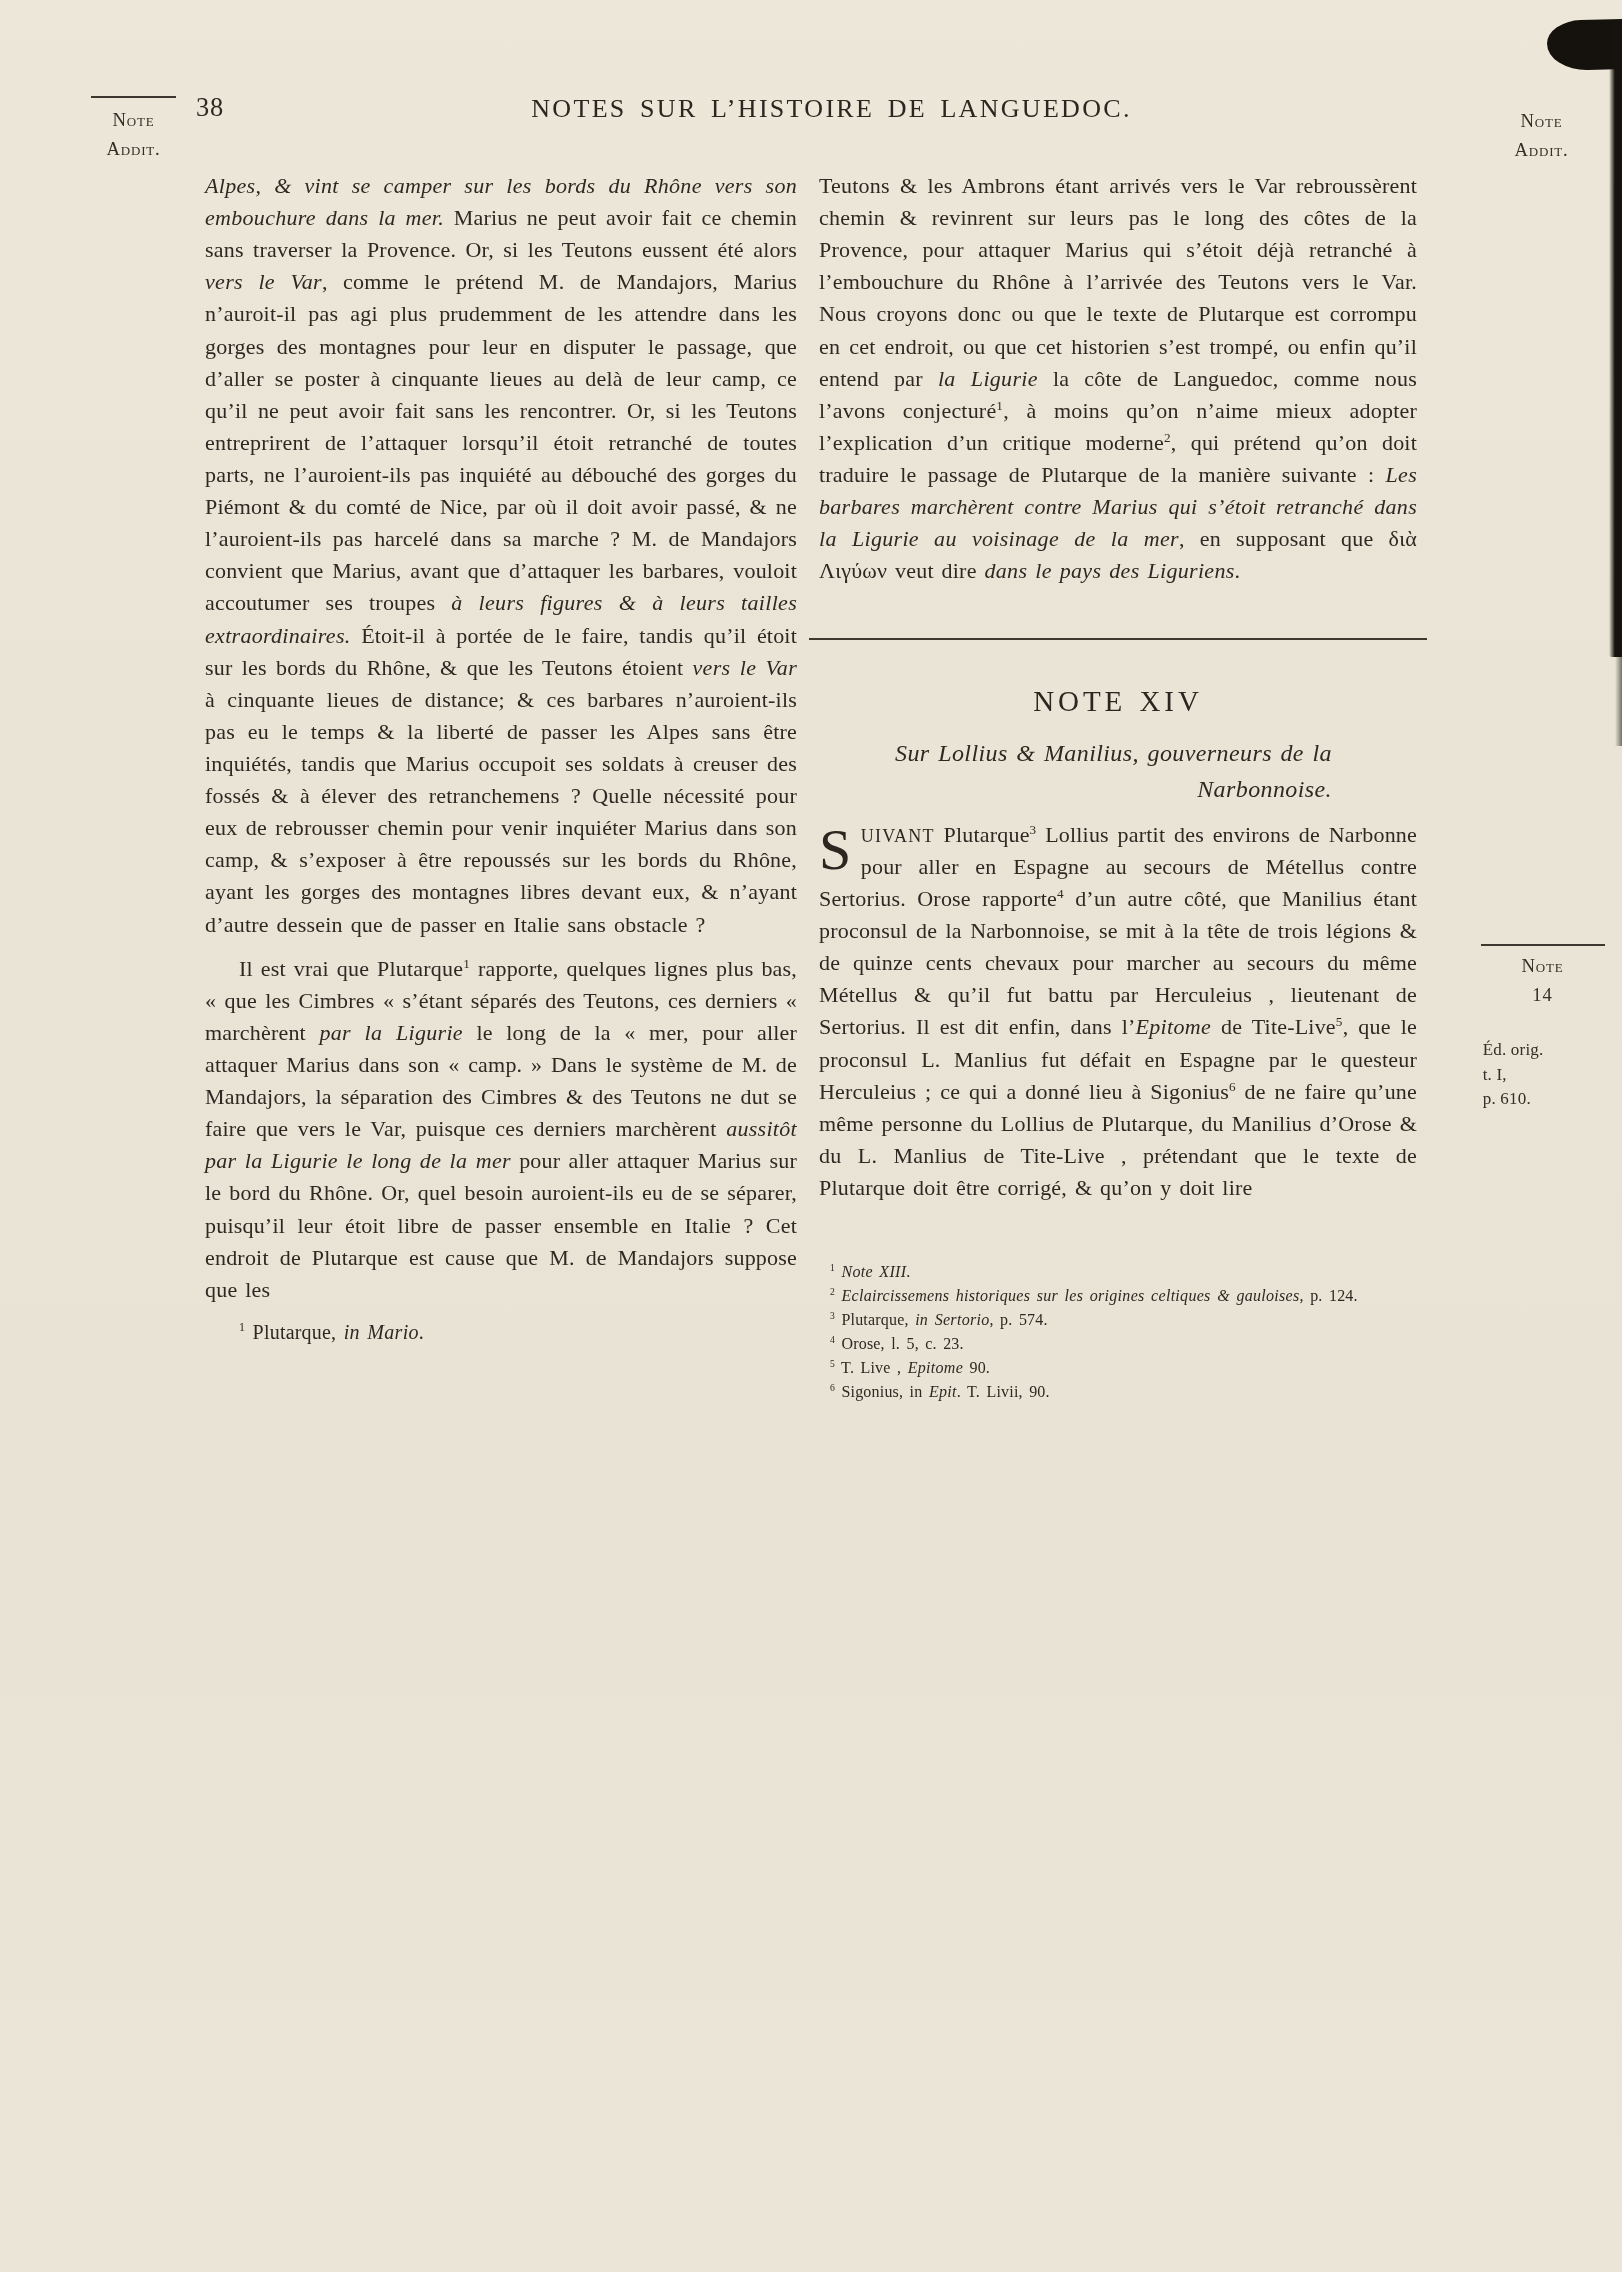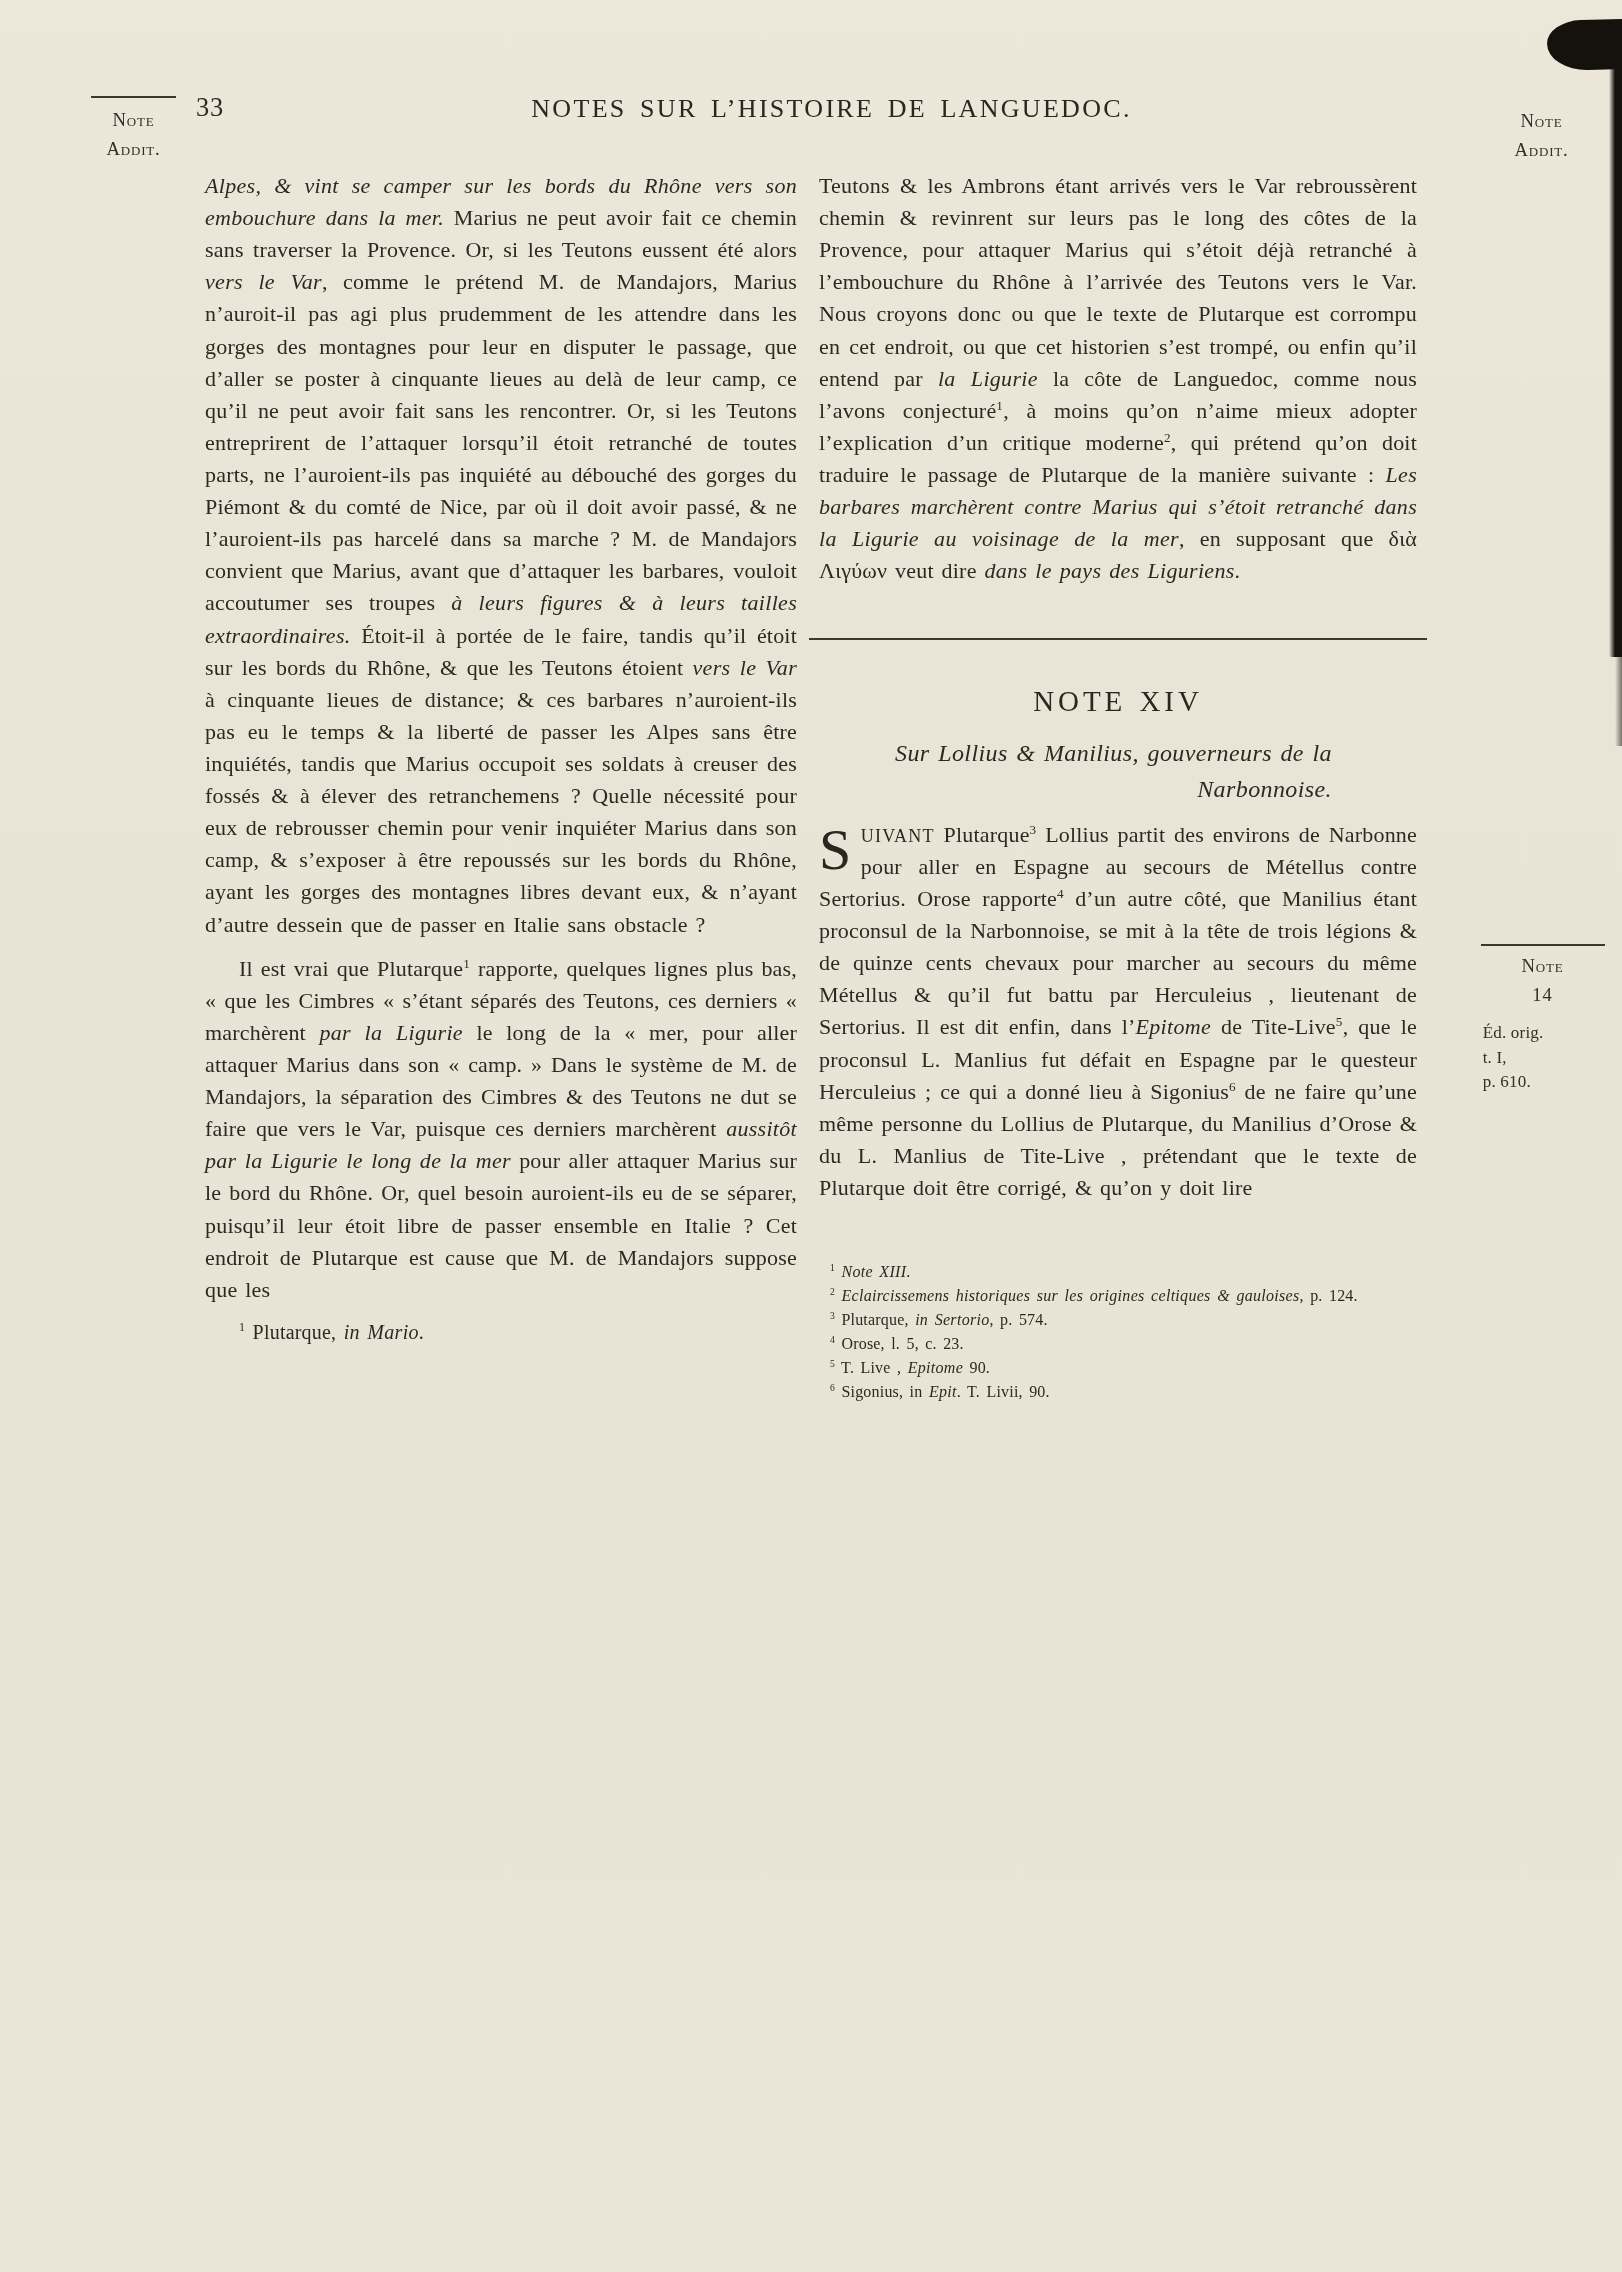--- a/index.html
+++ b/index.html
@@ -20,21 +20,21 @@
     font-size:26px;letter-spacing:2.3px;word-spacing:4.7px;color:#2b2720;}
   
   .margin-note{position:absolute;font-variant:small-caps;font-size:18.7px;letter-spacing:0.8px;
     line-height:1.55;color:#332f27;text-align:center;}
   .mn-left{left:84px;top:96px;width:99px;}
   .mn-left .mn-rule{border-top:2.3px solid #3c372f;width:85px;margin:0 auto 7.8px auto;}
   .mn-right-top{left:1483px;top:107px;width:117px;}
   .mn-right-mid{left:1478px;top:944px;width:129px;}
   .mn-right-mid .mn-rule{border-top:2.3px solid #3c372f;width:124px;margin:0 auto 6.2px auto;}
   .mn-ref{font-variant:normal;font-size:17px;letter-spacing:0.2px;line-height:1.45;text-align:left;
-    padding-left:4.7px;margin-top:11px;}
+    padding-left:4.7px;margin-top:28px;}
   
   .col{position:absolute;top:158px;font-size:22px;line-height:1.46;text-align:justify;
     word-spacing:0.10em;letter-spacing:0.2px;color:#2d2922;}
   .col-left{left:193px;width:616px;}
   .col-right{left:807px;width:622px;}
   .col p{margin:12px;}
   .indent{text-indent:34px;}
   i{letter-spacing:0.3px;}
   sup{font-size:0.60em;vertical-align:super;line-height:0;}
   
@@ -58,21 +58,21 @@
   .scan-blot{position:absolute;right:0;top:20px;width:75px;height:50px;background:#15110c;
     border-radius:45% 0 0 55%;transform:skewY(-1.5deg);}
   .scan-strip2{position:absolute;right:0;top:653px;width:7px;height:93px;
     background:linear-gradient(to left,rgba(22,18,13,.55),rgba(22,18,13,0));}
 </style>
 </head>
 <body>
 
 <div class="page">
 
-  <div class="pagenum">33</div>
+  <div class="pagenum">38</div>
   <div class="running-title">NOTES SUR L’HISTOIRE DE LANGUEDOC.</div>
 
   <div class="margin-note mn-left">
     <div class="mn-rule"></div>
     <div>Note</div>
     <div>Addit.</div>
   </div>
 
   <div class="margin-note mn-right-top">
     <div>Note</div>

